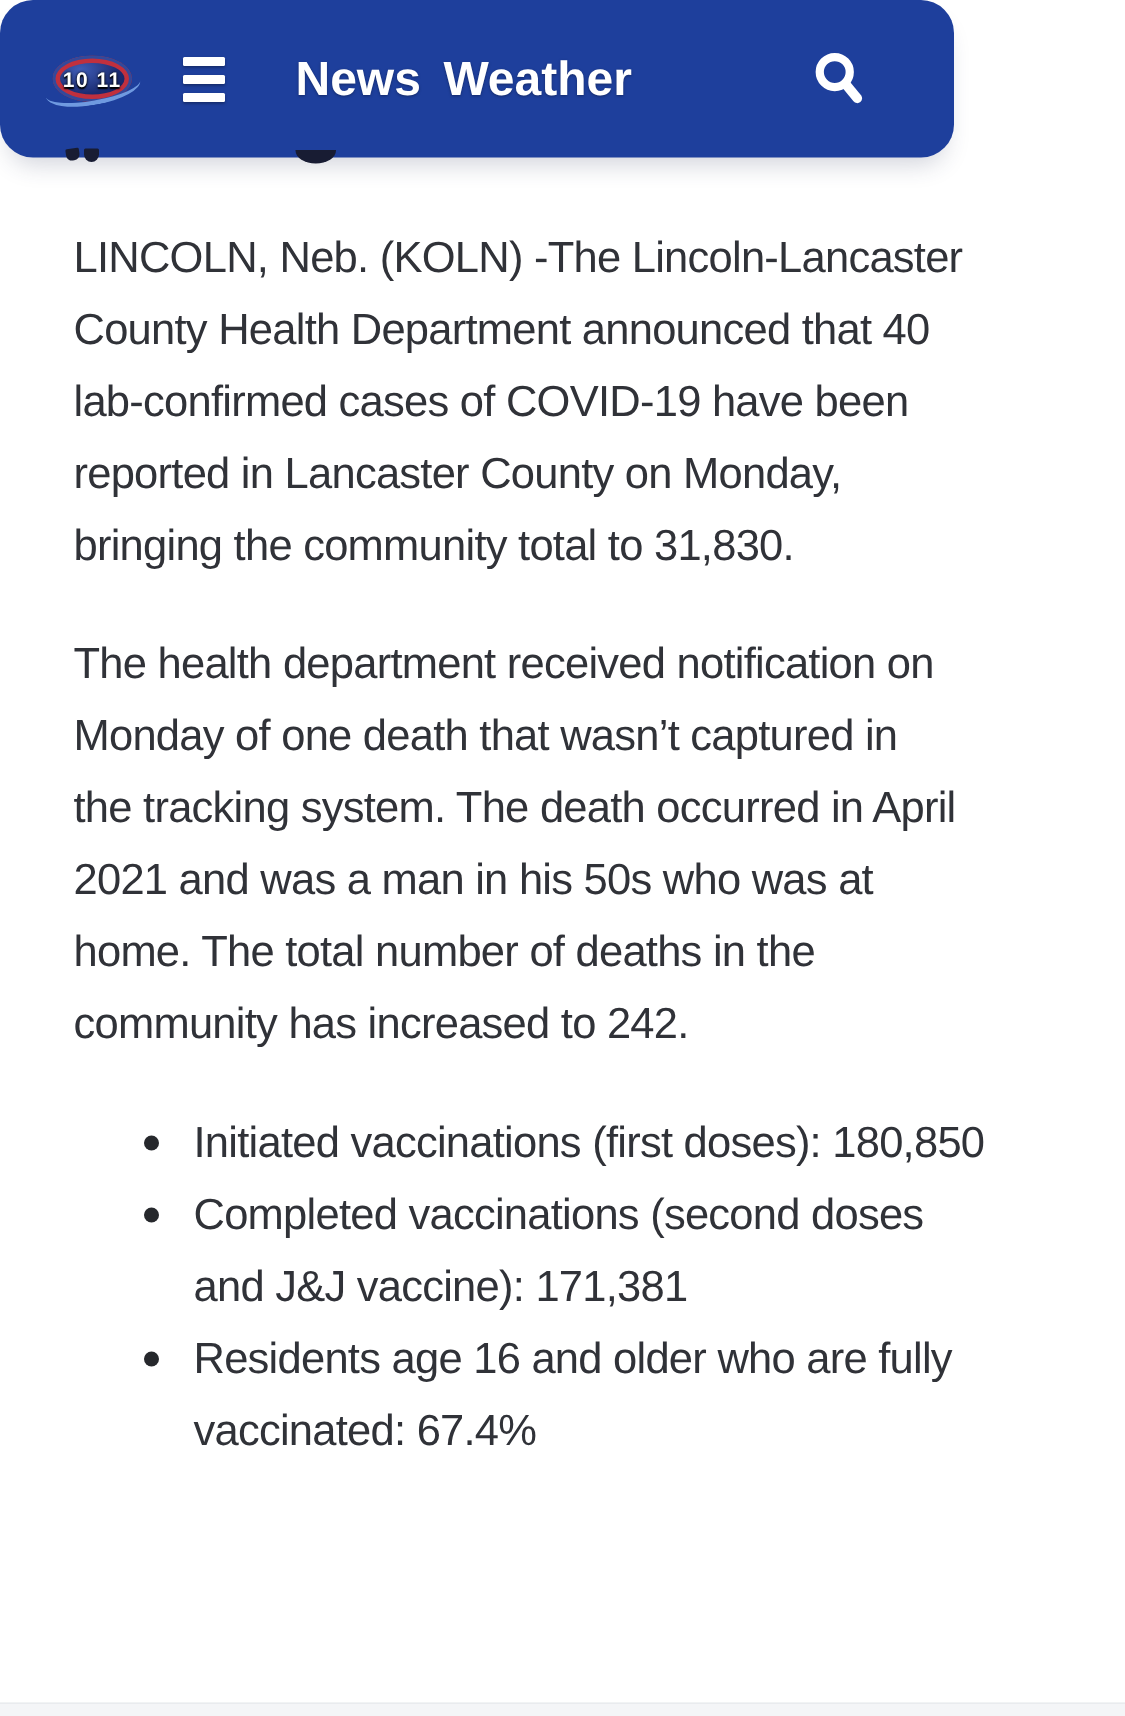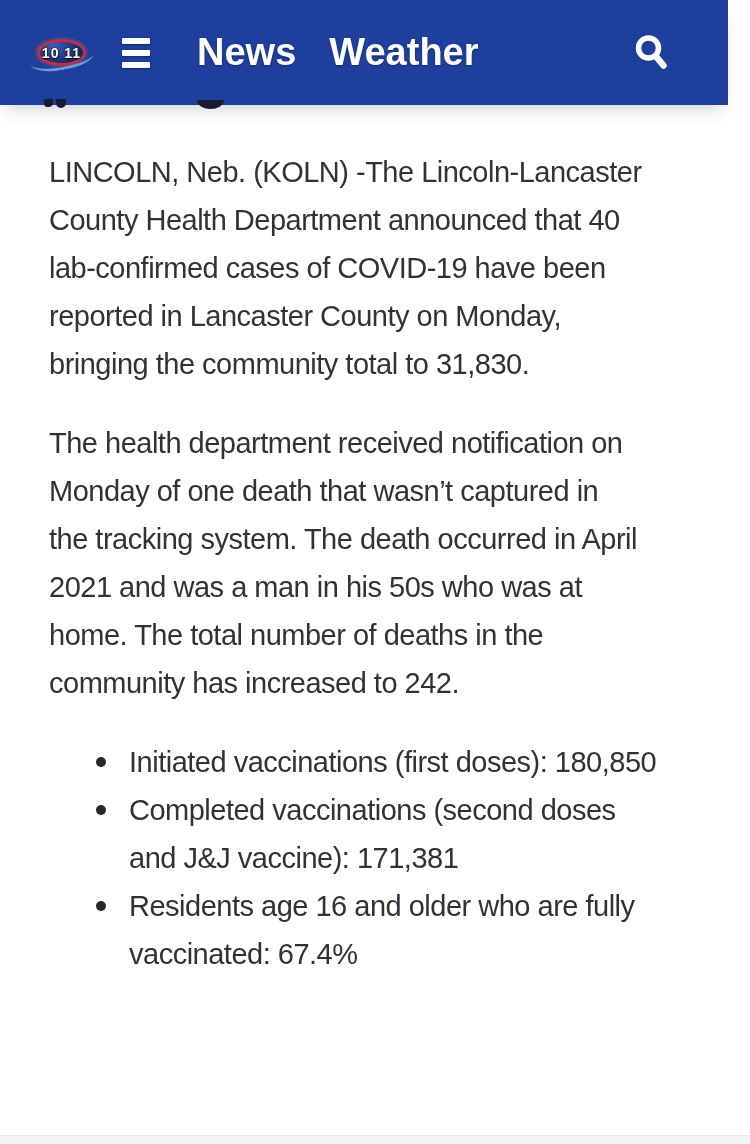--- a/index.html
+++ b/index.html
@@ -7,26 +7,27 @@
     width: 750px; height: 1144px;
     overflow: hidden;
     background: #ffffff;
     font-family: "Liberation Sans", "DejaVu Sans", sans-serif;
   }
   body { position: relative; }
 
   
   .header {
     position: absolute; top: 0; left: 0;
-    width: 728px; height: 105px;
+    width: 636px; height: 105px;
     background: #1e3f9c;
     display: flex; align-items: center;
     padding: 0 56px 0 35px;
     box-shadow: 0 10px 16px -6px rgba(45,55,90,0.22);
     z-index: 2;
+    border-radius: 22px;
   }
   .logo {
     position: relative;
     width: 53px; height: 31px;
     border-radius: 50%;
     background: radial-gradient(ellipse at 35% 30%, #3f5cb5 0%, #1a2a70 55%, #101c55 100%);
     box-shadow: inset 0 0 0 2px #33499b, inset 0 0 0 5px #c0303e;
     display: flex; align-items: center; justify-content: center;
     flex: 0 0 auto;
     cursor: pointer;
@@ -51,27 +52,27 @@
     width: 28px; height: 30px;
     display: flex; flex-direction: column; justify-content: space-between;
     cursor: pointer; flex: 0 0 auto;
   }
   .hamburger .bar {
     width: 28px; height: 6px;
     background: #ffffff; border-radius: 1px;
     box-shadow: 0 1px 2px rgba(0,0,0,0.35);
   }
   .nav-link {
-    color: #ffffff; font-size: 38px; font-weight: 700;
+    color: #ffffff; font-size: 32px; font-weight: 700;
     text-decoration: none; cursor: pointer;
     text-shadow: 0 1px 2px rgba(0,0,0,0.35);
     flex: 0 0 auto;
   }
   .nav-link.news { margin-left: 47px; }
-  .nav-link.weather { margin-left: 33px; }
+  .nav-link.weather { margin-left: 15px; }
   .search-btn {
     margin-left: auto;
     width: 40px; height: 42px;
     display: flex; align-items: center; justify-content: center;
     cursor: pointer; flex: 0 0 auto;
   }
 
   
   .frag { position: absolute; background: #181c33; z-index: 3; }
   .frag-a { left: 44px; top: 99px; width: 9px; height: 8px;

